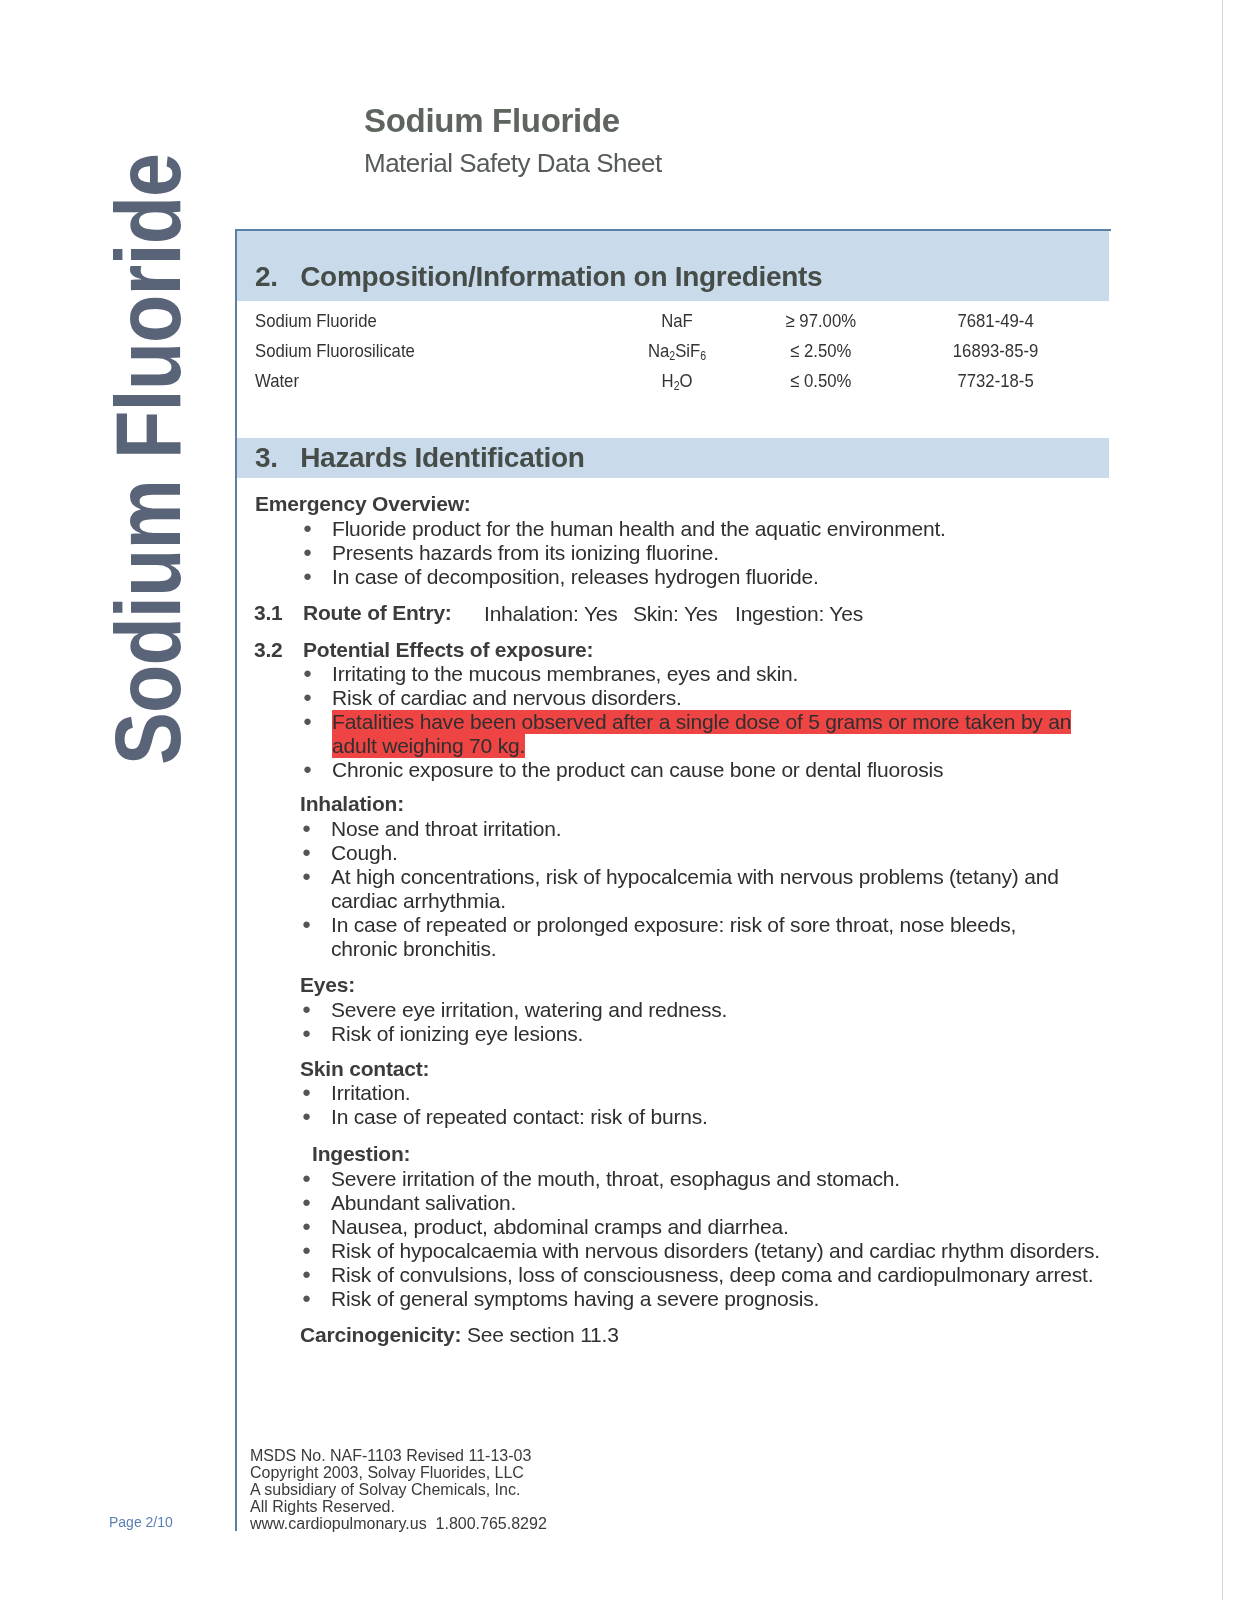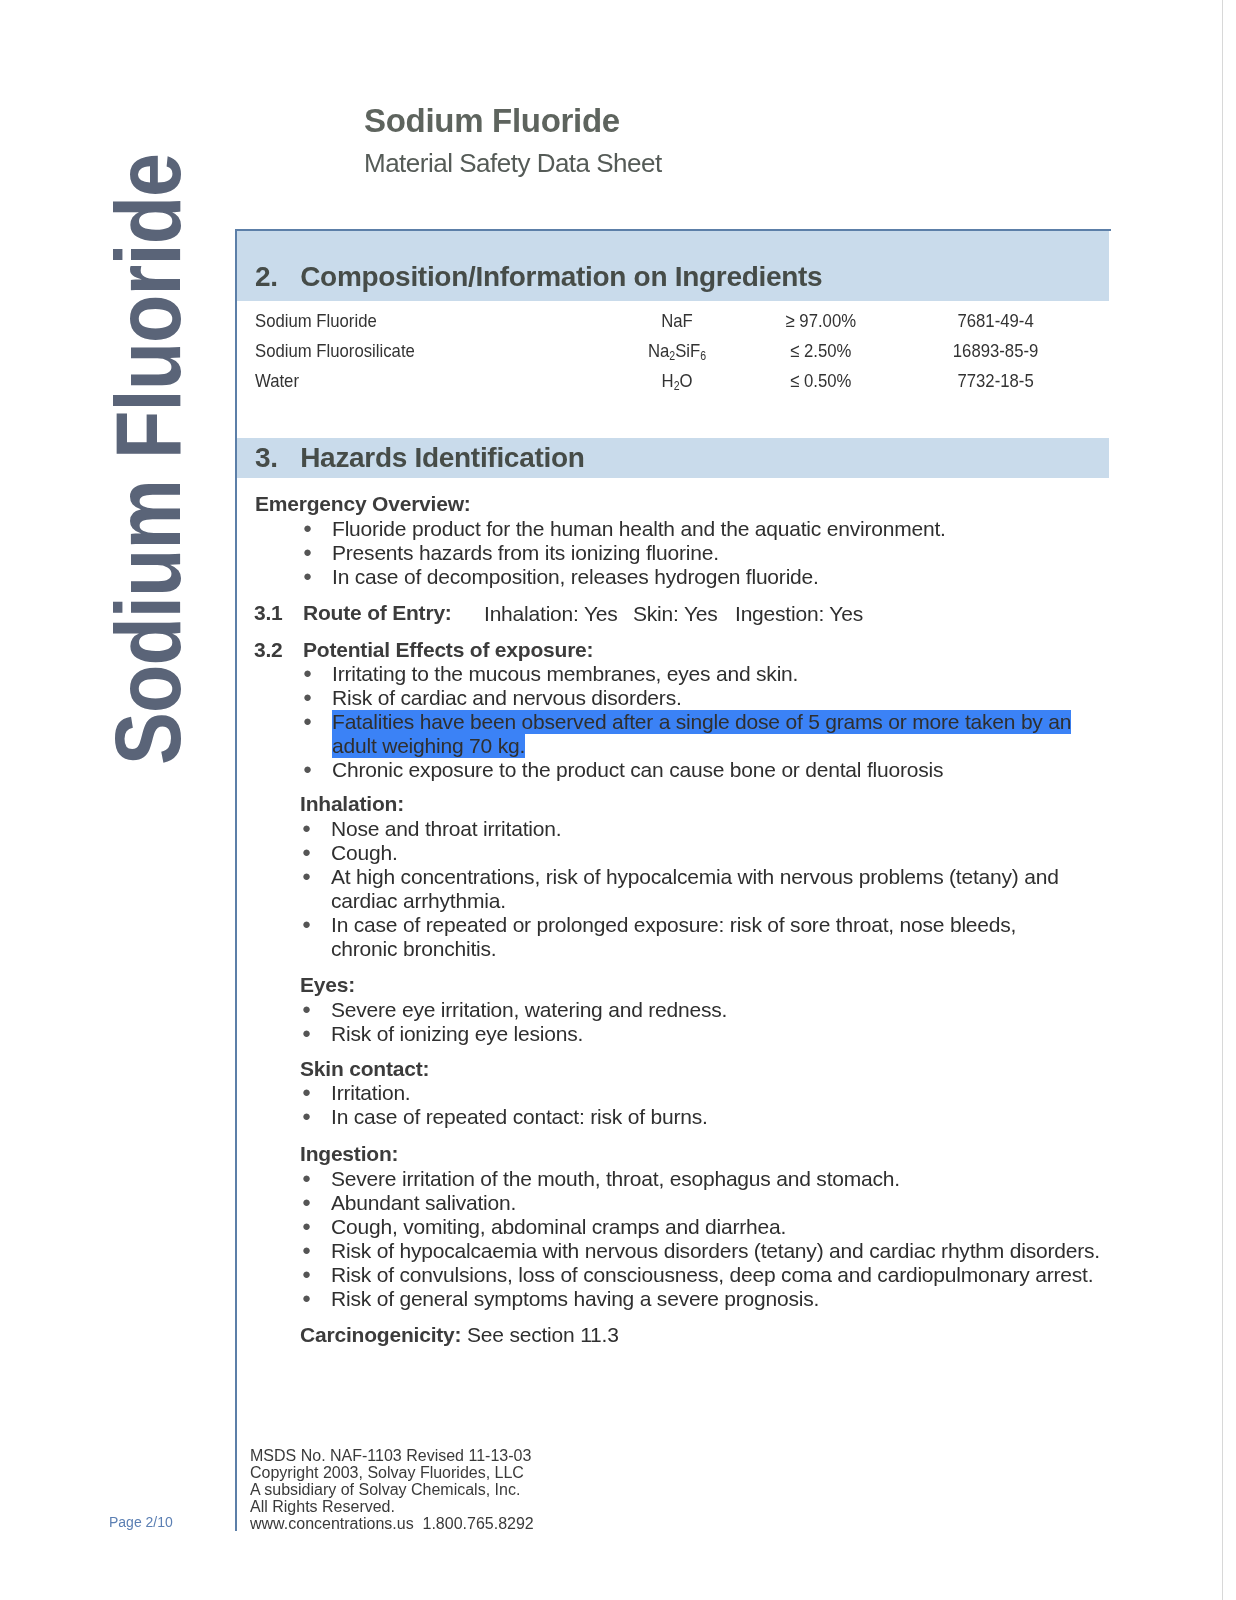--- a/index.html
+++ b/index.html
@@ -30,21 +30,21 @@
   .ing-table td { padding:0; height:30px; transform:scaleX(0.88); transform-origin:left; }
   .c1 { width:246px; }
   .c2 { width:190px; }
   .c3 { width:248px; }
   .ing-table .center { text-align:center; transform-origin:center; }
   sub { font-size:12px; vertical-align:-3px; }
 
   .body-text { position:absolute; font-size:21px; color:#2f2f2f; white-space:nowrap; letter-spacing:-0.2px; }
   .bold { font-weight:bold; color:#3c3c3c; }
   .bullet { position:absolute; font-size:15px; color:#555; }
-  .hl { background:#3b82f6; }
+  .hl { background:#ef4444; }
 
   .footer { position:absolute; left:250px; top:1447px; font-size:16px; line-height:17px; color:#3a3a3a; }
   .page-no { position:absolute; left:109px; top:1514px; font-size:14px; color:#5b7fb3; }
 </style>
 </head>
 <body>
 
 <div class="scan-edge"></div>
 
 <div class="side-title">Sodium Fluoride</div>
@@ -128,38 +128,38 @@
 <div class="body-text" style="left:331px;top:998px;">Severe eye irritation, watering and redness.</div>
 <div class="bullet" style="left:302px;top:1024px;">●</div>
 <div class="body-text" style="left:331px;top:1022px;">Risk of ionizing eye lesions.</div>
 
 <div class="body-text bold" style="left:300px;top:1057px;">Skin contact:</div>
 <div class="bullet" style="left:302px;top:1083px;">●</div>
 <div class="body-text" style="left:331px;top:1081px;">Irritation.</div>
 <div class="bullet" style="left:302px;top:1107px;">●</div>
 <div class="body-text" style="left:331px;top:1105px;">In case of repeated contact:  risk of burns.</div>
 
-<div class="body-text bold" style="left:300px;top:1142px;">Ingestion:</div>
+<div class="body-text bold" style="left:312px;top:1142px;">Ingestion:</div>
 <div class="bullet" style="left:302px;top:1169px;">●</div>
 <div class="body-text" style="left:331px;top:1167px;">Severe irritation of the mouth, throat, esophagus and stomach.</div>
 <div class="bullet" style="left:302px;top:1193px;">●</div>
 <div class="body-text" style="left:331px;top:1191px;">Abundant salivation.</div>
 <div class="bullet" style="left:302px;top:1217px;">●</div>
-<div class="body-text" style="left:331px;top:1215px;">Cough, vomiting, abdominal cramps and diarrhea.</div>
+<div class="body-text" style="left:331px;top:1215px;">Nausea, product, abdominal cramps and diarrhea.</div>
 <div class="bullet" style="left:302px;top:1241px;">●</div>
 <div class="body-text" style="left:331px;top:1239px;">Risk of hypocalcaemia with nervous disorders (tetany) and cardiac rhythm disorders.</div>
 <div class="bullet" style="left:302px;top:1265px;">●</div>
 <div class="body-text" style="left:331px;top:1263px;">Risk of convulsions, loss of consciousness, deep coma and cardiopulmonary arrest.</div>
 <div class="bullet" style="left:302px;top:1289px;">●</div>
 <div class="body-text" style="left:331px;top:1287px;">Risk of general symptoms having a severe prognosis.</div>
 
 <div class="body-text" style="left:300px;top:1323px;">
   <span class="bold">Carcinogenicity:</span><span style="white-space:pre"> See section 11.3</span>
 </div>
 
 <div class="footer">
   <div>MSDS No. NAF-1103 Revised 11-13-03</div>
   <div>Copyright 2003, Solvay Fluorides, LLC</div>
   <div>A subsidiary of Solvay Chemicals, Inc.</div>
   <div>All Rights Reserved.</div>
-  <div style="white-space:pre">www.concentrations.us  1.800.765.8292</div>
+  <div style="white-space:pre">www.cardiopulmonary.us  1.800.765.8292</div>
 </div>
 <div class="page-no">Page 2/10</div>
 
 </body></html>

